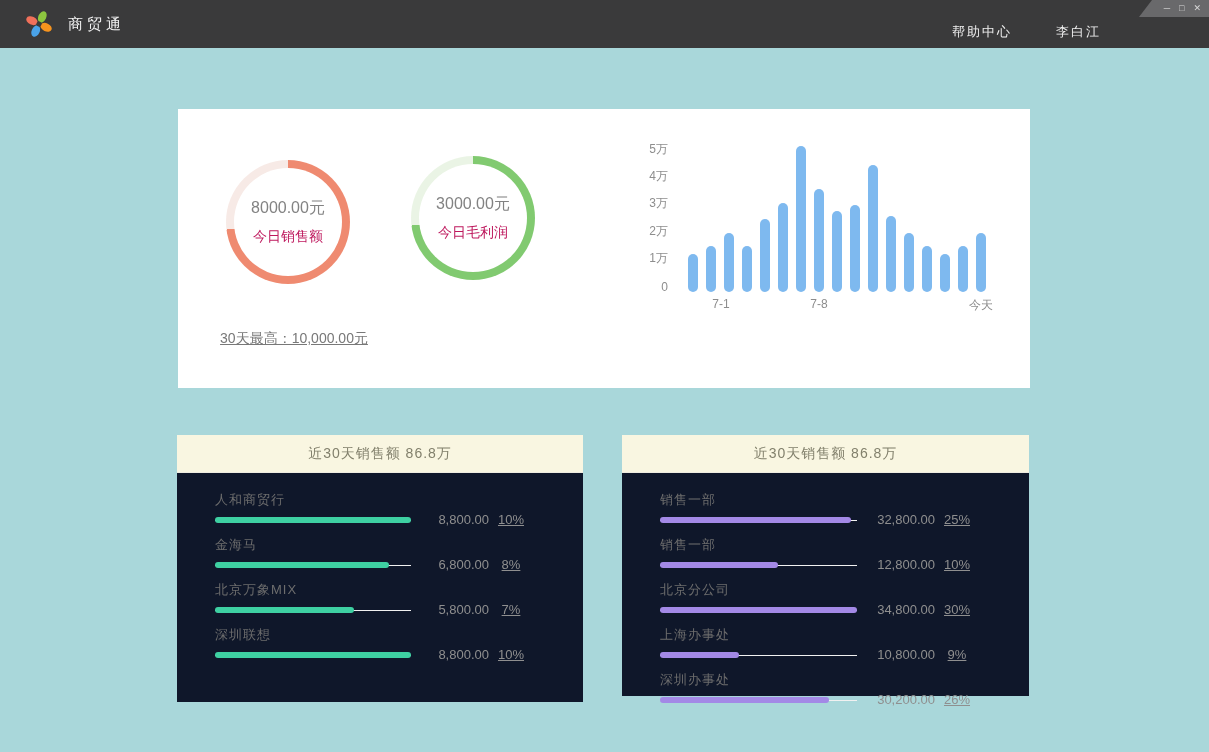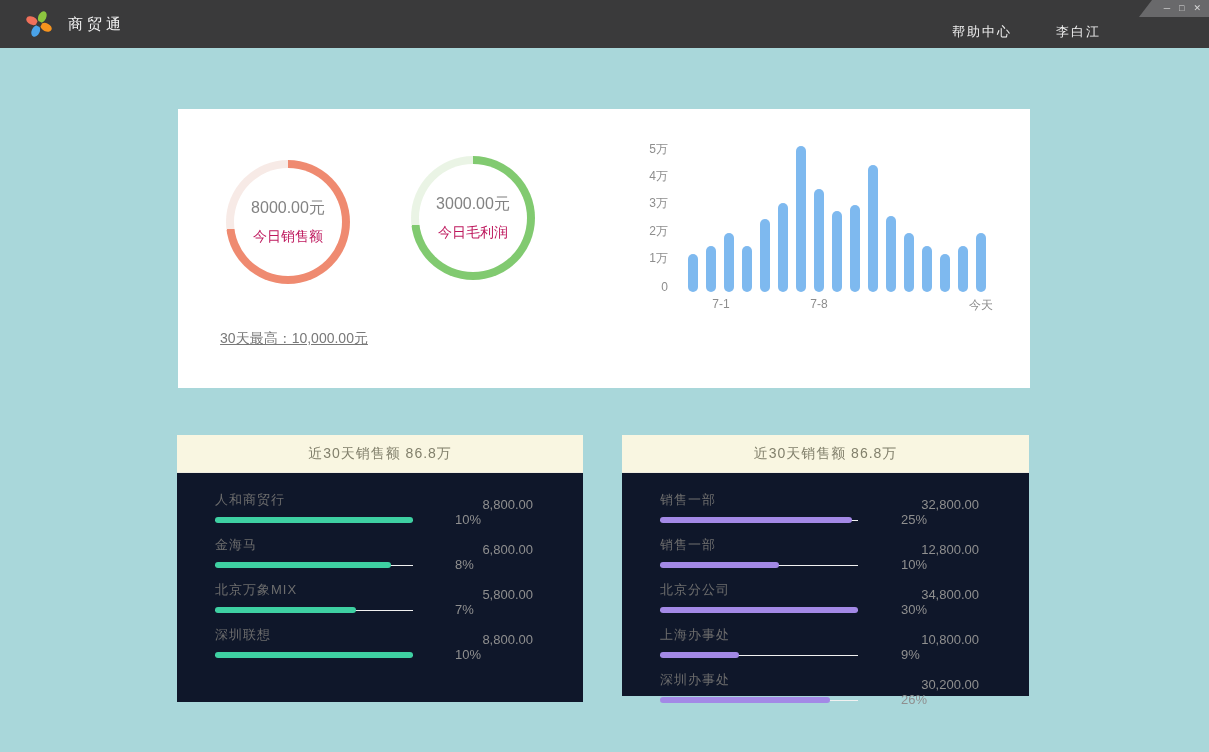--- a/index.html
+++ b/index.html
@@ -69,24 +69,23 @@
   .rank-body{padding:18px 50px 0 38px;}
   .rank-row{display:flex;justify-content:space-between;align-items:flex-end;margin-bottom:13px;}
   .rank-main{width:198px;}
   .rank-name{font-size:13px;color:#6d6d6d;margin-bottom:8px;letter-spacing:1px;}
   .rank-track{position:relative;height:6px;}
   .track-line{position:absolute;left:0;right:0;top:3px;height:1px;background:#f1f1f1;}
   .rank-bar{position:absolute;left:0;top:0;height:6px;border-radius:3px;}
   .rank-vals{
     display:flex;align-items:baseline;font-size:13px;color:#8f8f8f;
     transform:translateY(4px);
-    flex-direction:column;
   }
   .amount{min-width:78px;text-align:right;}
-  .pct{min-width:44px;text-align:left;}
+  .pct{min-width:44px;text-align:center;text-decoration:underline;}
 </style>
 </head>
 <body>
 
 <div class="stage">
 
   <div class="topbar">
     <span class="logo">
       <svg width="32" height="32" viewBox="0 0 32 32">
         <g transform="rotate(25,16,16)">

